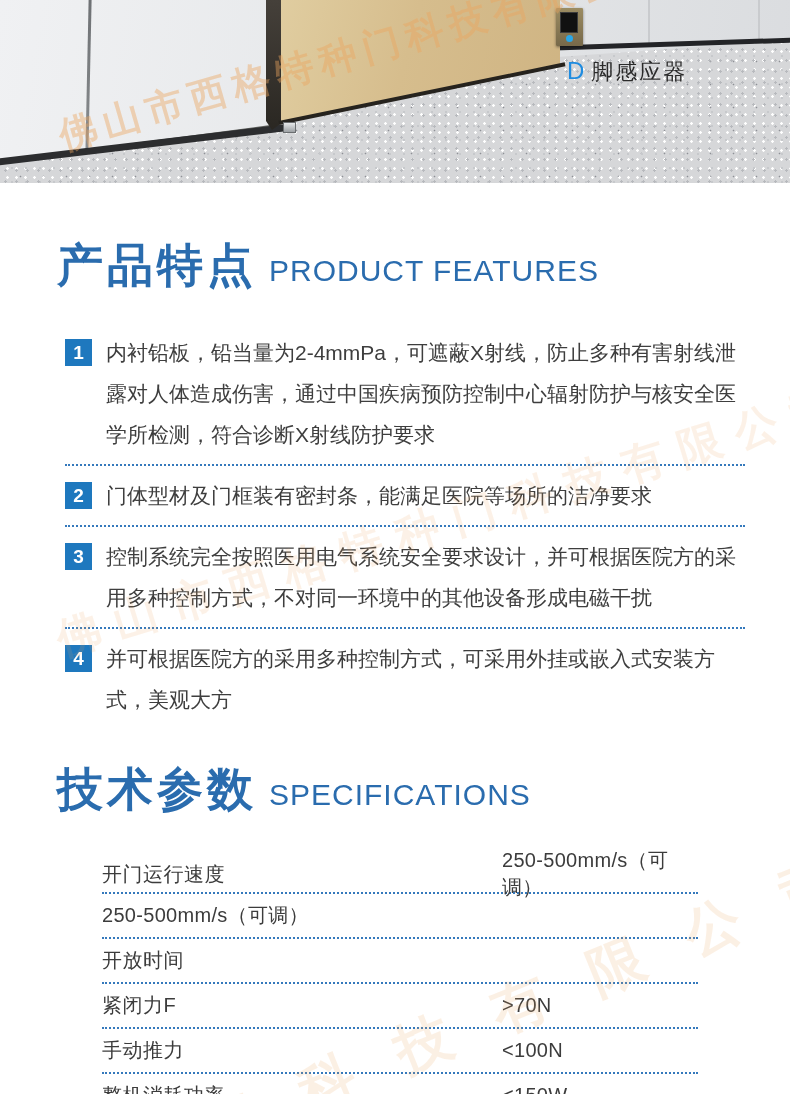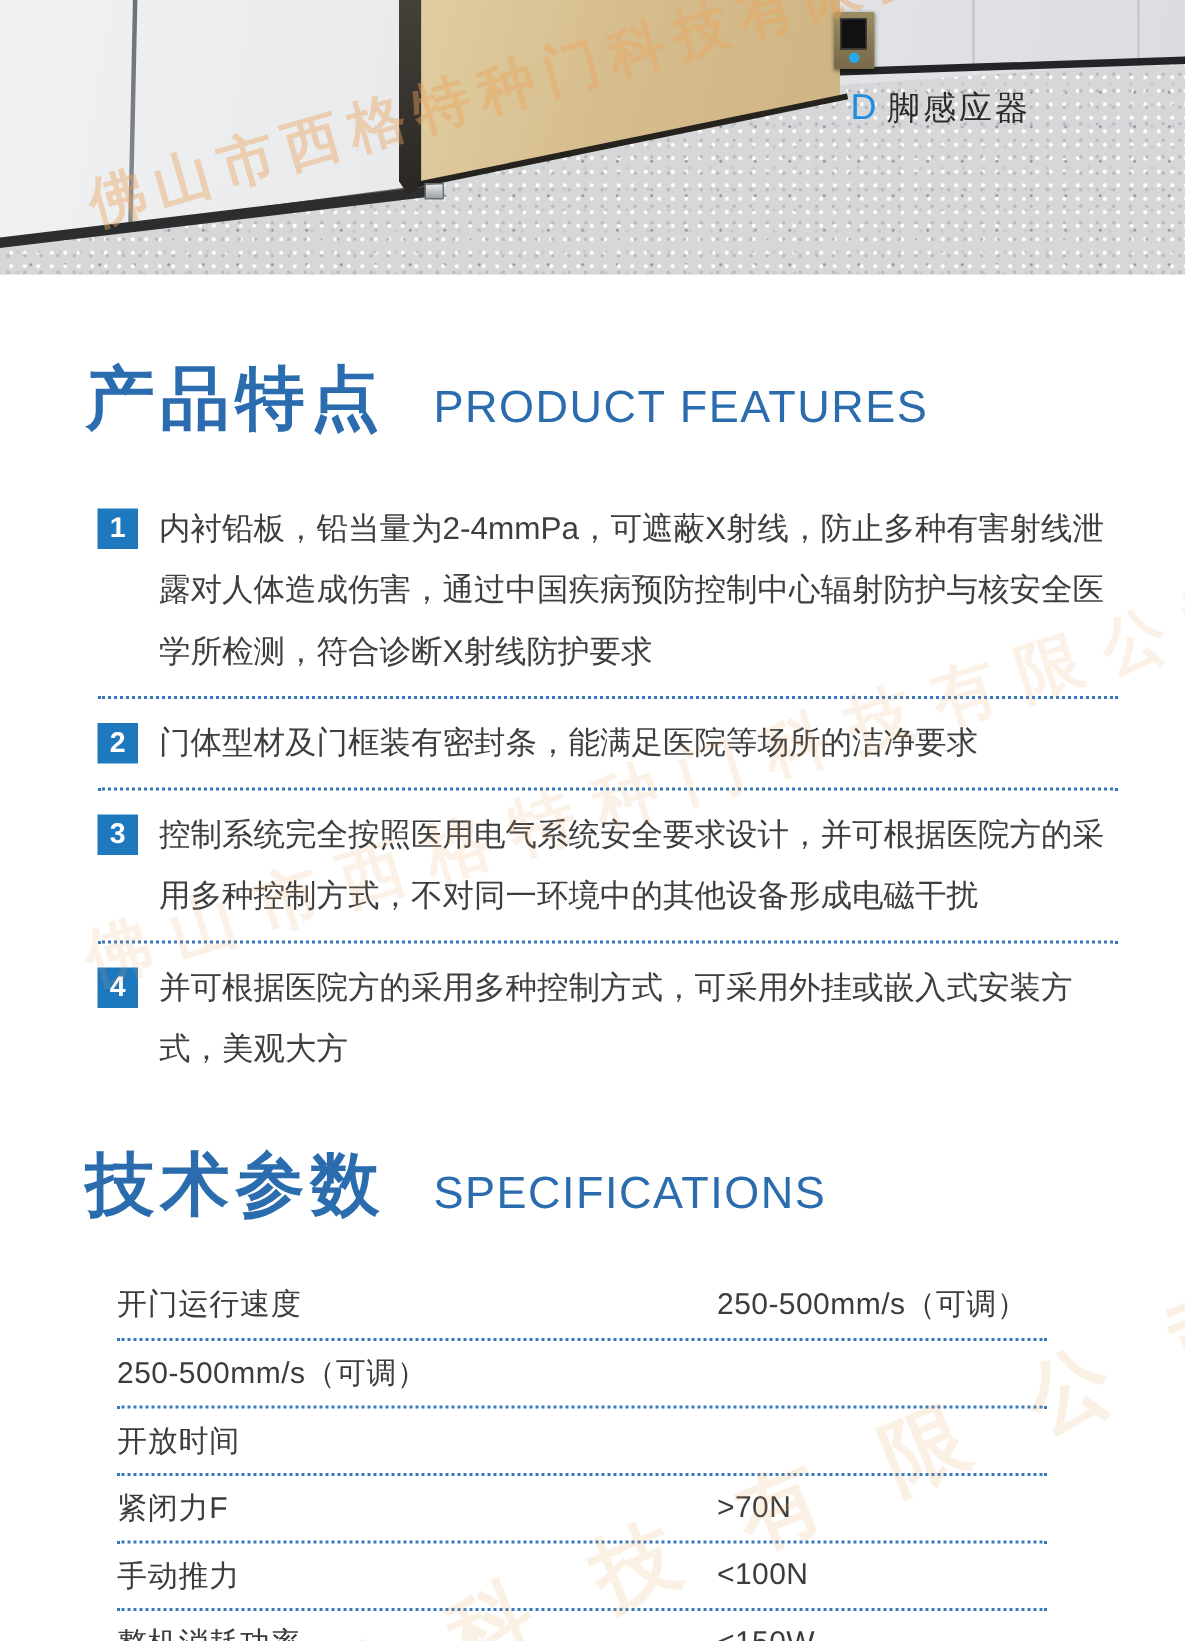--- a/index.html
+++ b/index.html
@@ -55,39 +55,39 @@
   .wm { position:absolute; color:#eca55e; font-weight:bold; white-space:nowrap;
     pointer-events:none; transform-origin:left center; z-index:5; }
   .wm-hero   { left:60px;  top:112px;  font-size:38px; letter-spacing:7px;
                transform:rotate(-16deg); opacity:.42; }
   .wm-mid    { left:58px;  top:612px;  font-size:44px; letter-spacing:15px;
                transform:rotate(-17deg); opacity:.14; }
   .wm-bottom { left:-470px; top:1368px; font-size:56px; letter-spacing:48px;
                transform:rotate(-22deg); opacity:.16; }
 
   
-  .section-title { display:flex; align-items:baseline; gap:32px; padding-left:57px; }
+  .section-title { display:flex; align-items:baseline; gap:12px; padding-left:57px; }
   .title-cn { font-size:46px; font-weight:bold; color:#2a6cae; letter-spacing:4px; }
   .title-en { font-size:30px; color:#2a6cae; letter-spacing:1px; }
   .features .section-title { padding-top:52px; }
   .specs .section-title { padding-top:30px; }
 
   
   .features-list { margin:26px 45px 0 65px; }
   .feature { display:flex; gap:14px; padding:9px 0; }
   .feature + .feature { border-top:2px dotted #3579bc; }
   .feature-num { flex:0 0 auto; width:27px; height:27px; background:#1e78be; color:#fff;
     font-size:19px; font-weight:bold; display:flex; align-items:center;
     justify-content:center; margin-top:7px; }
   .feature-text { font-size:21px; line-height:41px; color:#3e3e3e; }
 
   
   .spec-table { margin:26px 0 0 78px; width:620px; }
   .spec-row { display:grid; grid-template-columns:400px 1fr; align-items:center;
-    height:45px; font-size:20px; color:#3c3c3c; }
+    height:45px; font-size:20px; color:#3c3c3c;margin-left:24px; }
   .spec-row + .spec-row { border-top:2px dotted #3579bc; }
   .spec-label { letter-spacing:.5px; }
   .spec-value { letter-spacing:.3px; }
 </style>
 </head>
 <body>
 
 <div class="page">
 
   <div class="hero">

